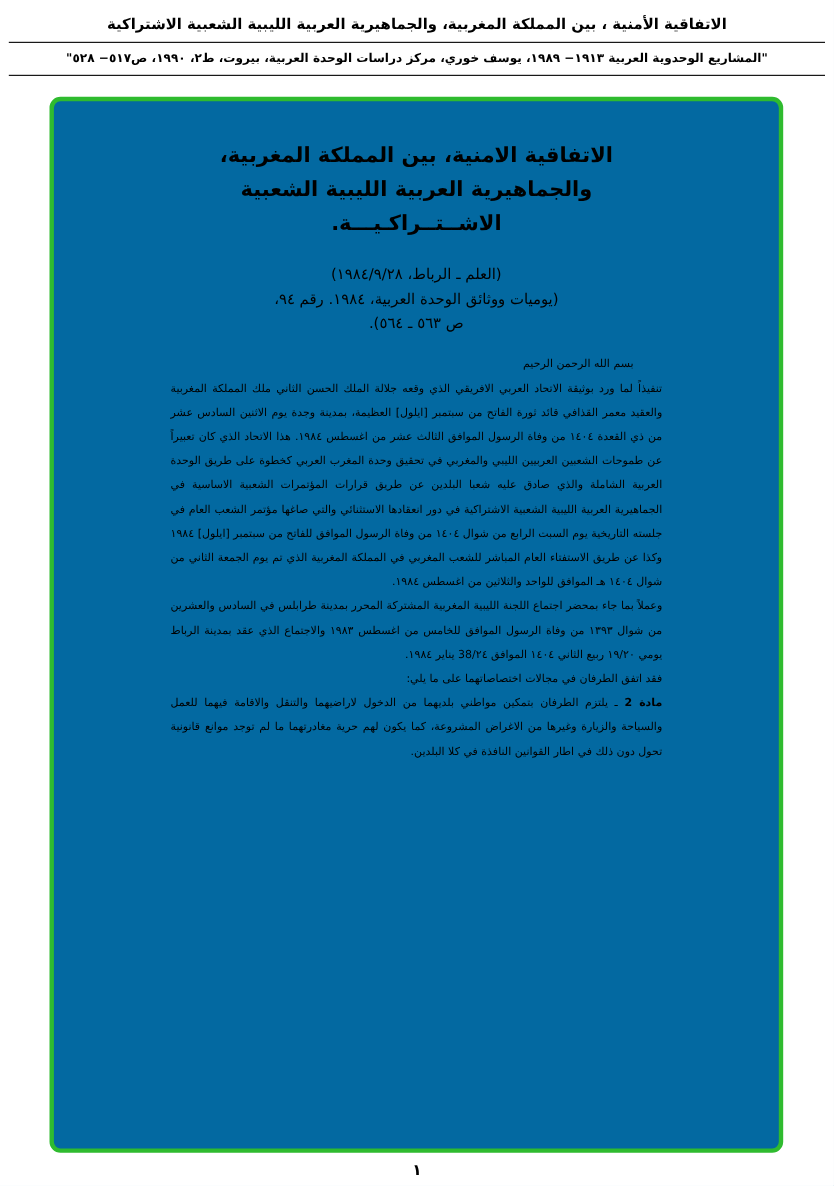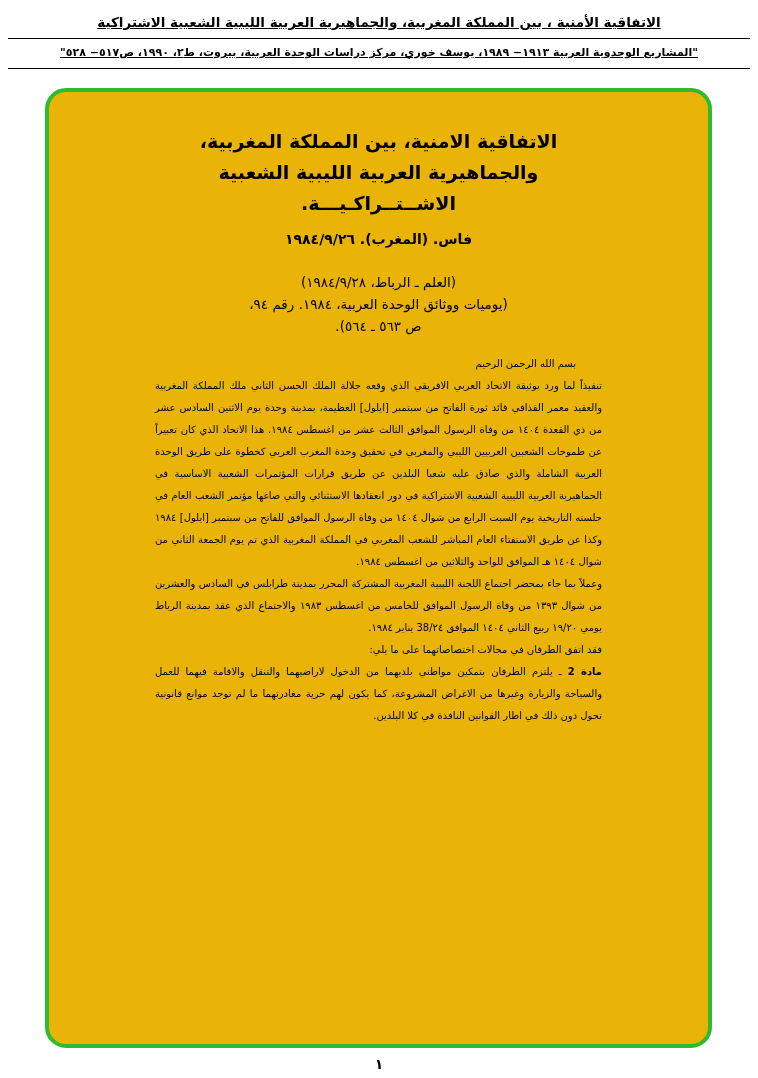--- a/index.html
+++ b/index.html
@@ -9,21 +9,20 @@
     font-family: "DejaVu Sans", sans-serif;
     color: #000000;
   }
   body { overflow: hidden; }
   .page {
     position: relative;
     width: 758px;
     height: 1078px;
     background: #ffffff;
     direction: rtl;
-    text-decoration: underline;
   }
 
   
   .running-head { padding-top: 12px; }
   .running-head .line1 {
     text-align: center;
     font-weight: bold;
     font-size: 13.5px;
     line-height: 20px;
     padding: 0 14px;
@@ -43,24 +42,24 @@
   }
 
   
   .doc-frame {
     position: absolute;
     left: 45px;
     top: 88px;
     width: 667px;
     height: 960px;
     border: 4px solid #2fbb2f;
-    border-radius: 21px;
+    border-radius: 10px;
     padding: 34px 106px 16px 106px;
     overflow: hidden;
-    background: #eab308;
+    background: #0369a1;
   }
 
   .doc-title {
     text-align: center;
     font-weight: bold;
     font-size: 19px;
     line-height: 31px;
     letter-spacing: 0.2px;
   }
   .dateline {
@@ -113,21 +112,20 @@
   </header>
 
   <main class="doc-frame">
 
     <div class="doc-title">
       <div>الاتفاقية الامنية، بين المملكة المغربية،</div>
       <div>والجماهيرية العربية الليبية الشعبية</div>
       <div>الاشــتــراكـيـــة.</div>
     </div>
 
-    <div class="dateline">فاس. (المغرب). ١٩٨٤/٩/٢٦</div>
 
     <div class="source-block">
       <div>(العلم ـ الرباط، ١٩٨٤/٩/٢٨)</div>
       <div>(يوميات ووثائق الوحدة العربية، ١٩٨٤. رقم ٩٤،</div>
       <div>ص ٥٦٣ ـ ٥٦٤).</div>
     </div>
 
     <div class="body-text">
       <div class="para basmala">بسم الله الرحمن الرحيم</div>
       <div class="para">تنفيذاً لما ورد بوثيقة الاتحاد العربي الافريقي الذي وقعه جلالة الملك الحسن الثاني ملك المملكة المغربية والعقيد معمر القذافي قائد ثورة الفاتح من سبتمبر [ايلول] العظيمة، بمدينة وجدة يوم الاثنين السادس عشر من ذي القعدة ١٤٠٤ من وفاة الرسول الموافق الثالث عشر من اغسطس ١٩٨٤. هذا الاتحاد الذي كان تعبيراً عن طموحات الشعبين العربيين الليبي والمغربي في تحقيق وحدة المغرب العربي كخطوة على طريق الوحدة العربية الشاملة والذي صادق عليه شعبا البلدين عن طريق قرارات المؤتمرات الشعبية الاساسية في الجماهيرية العربية الليبية الشعبية الاشتراكية في دور انعقادها الاستثنائي والتي صاغها مؤتمر الشعب العام في جلسته التاريخية يوم السبت الرابع من شوال ١٤٠٤ من وفاة الرسول الموافق للفاتح من سبتمبر [ايلول] ١٩٨٤ وكذا عن طريق الاستفتاء العام المباشر للشعب المغربي في المملكة المغربية الذي تم يوم الجمعة الثاني من شوال ١٤٠٤ هـ الموافق للواحد والثلاثين من اغسطس ١٩٨٤.</div>

